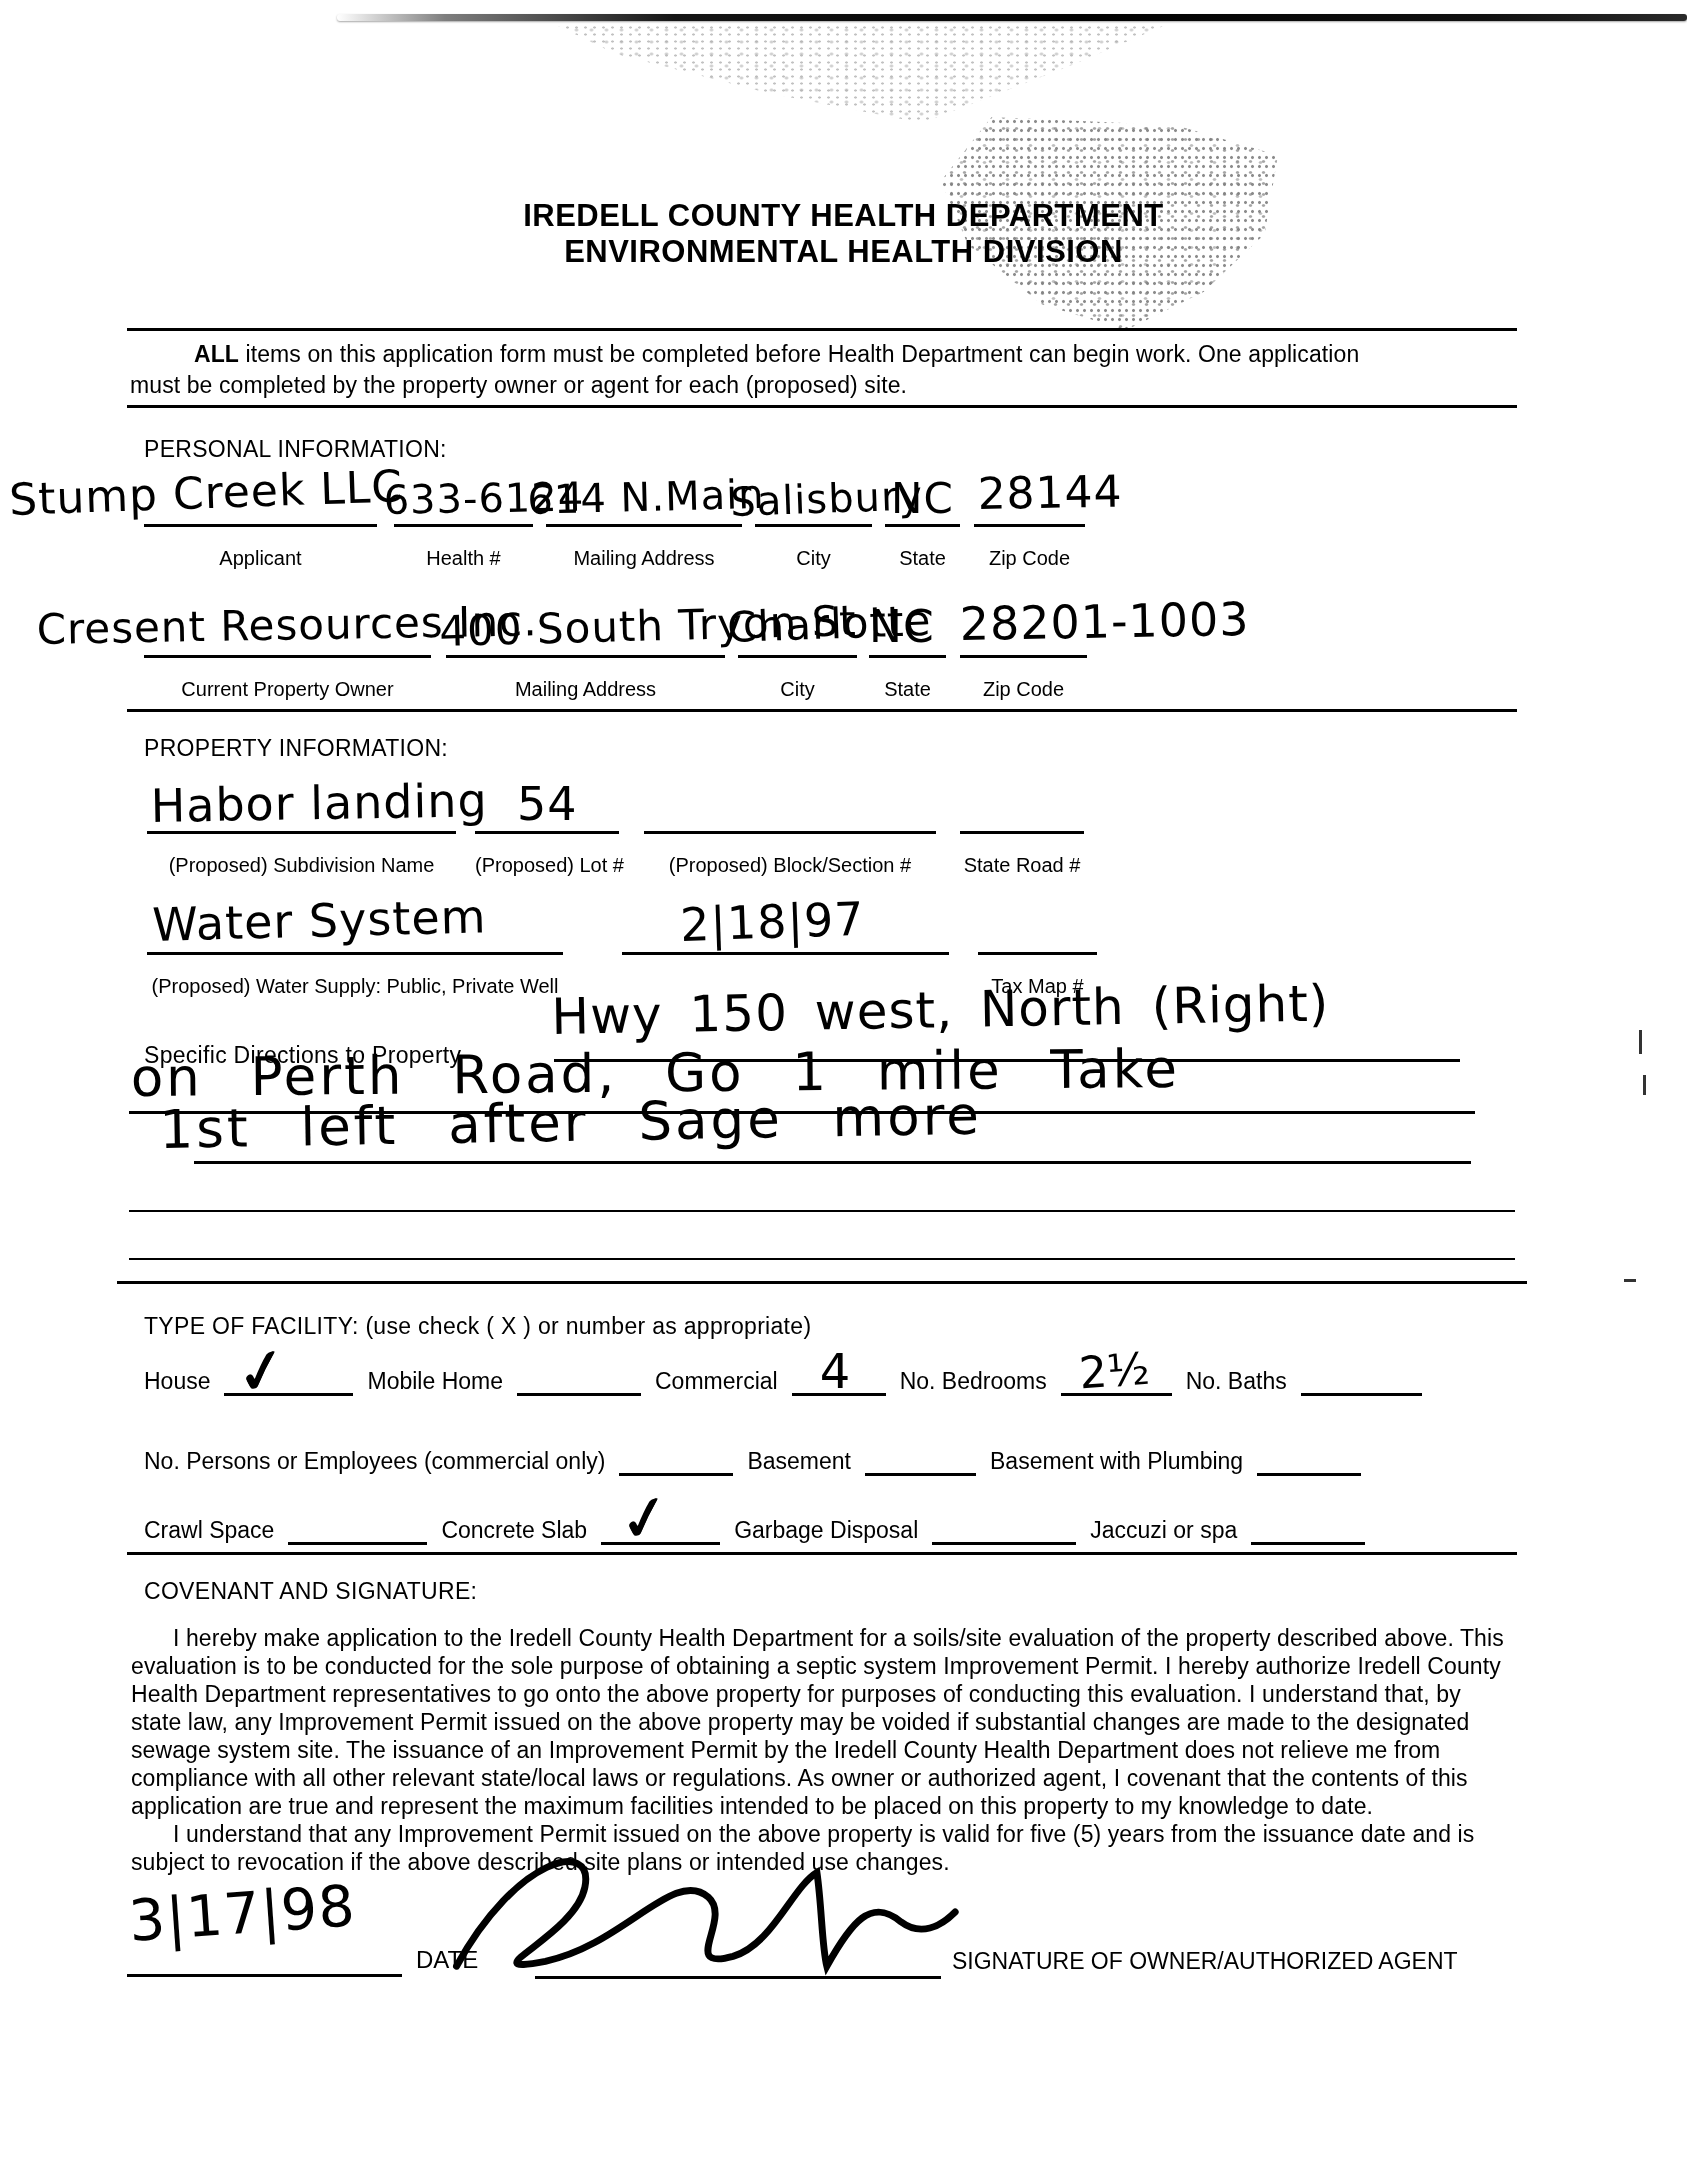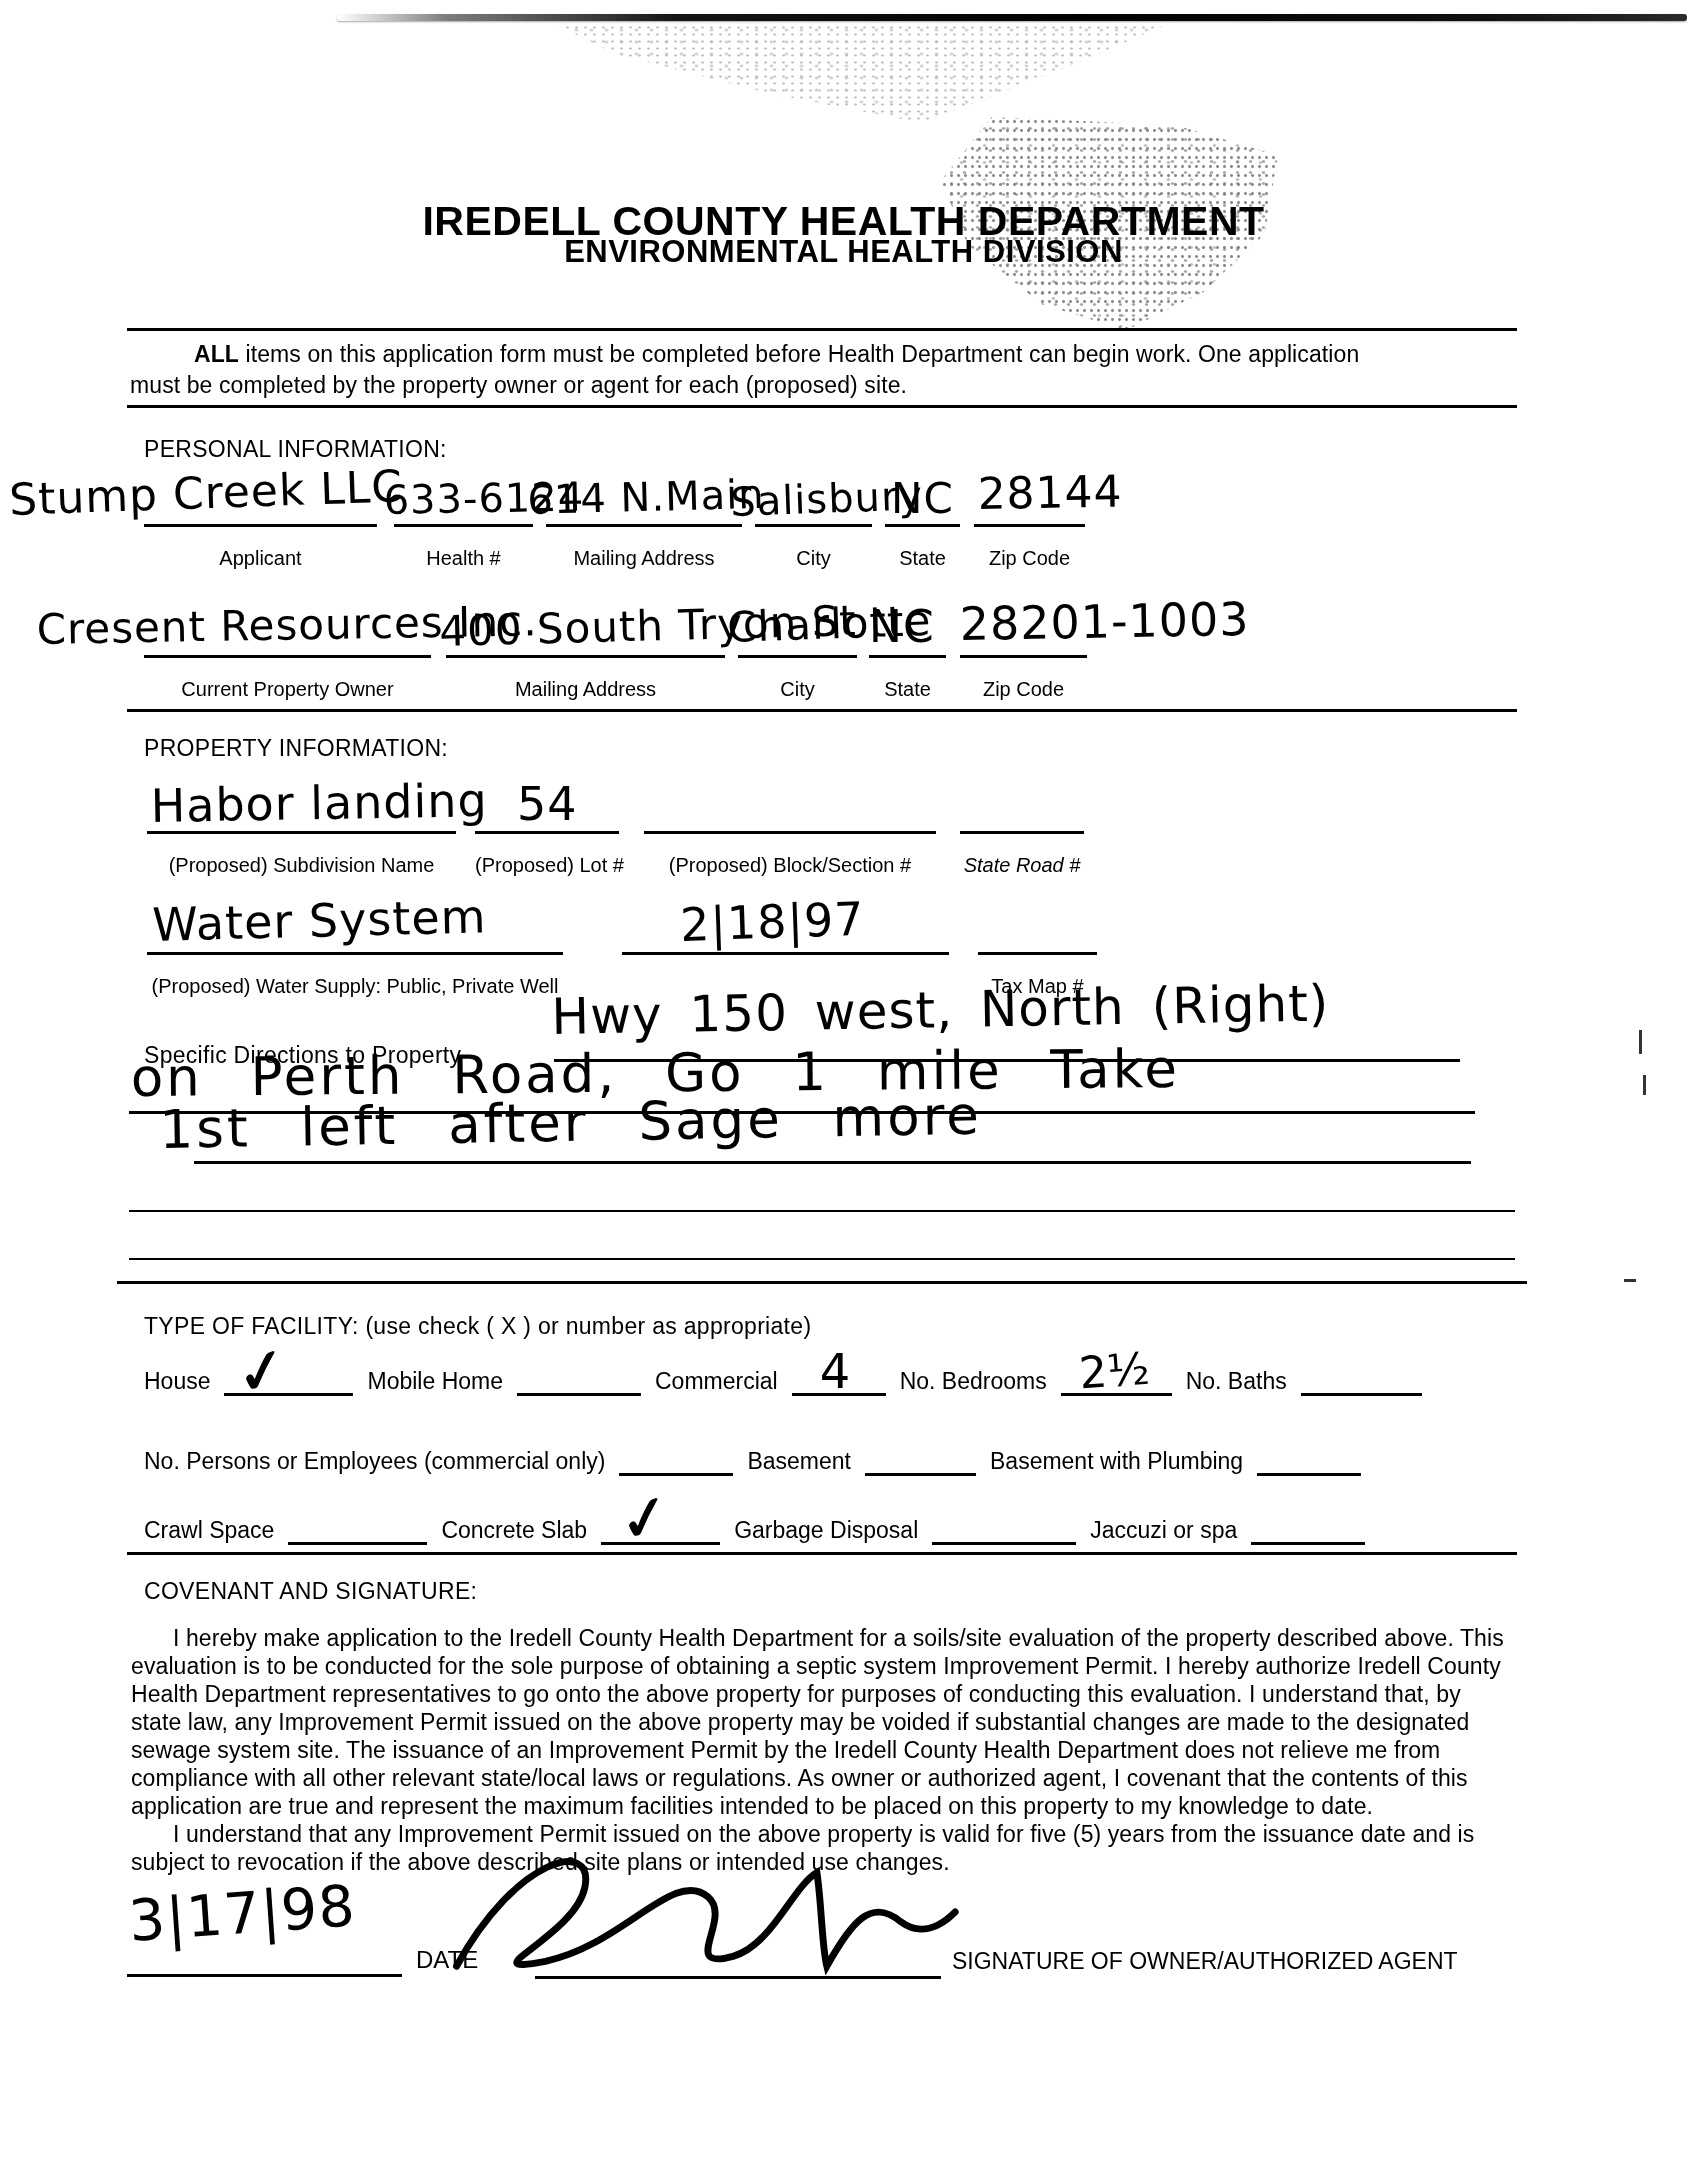--- a/index.html
+++ b/index.html
@@ -50,21 +50,21 @@
 
 <div class="page">
 
   <div class="topline"></div>
   <div class="topspeckle"></div>
   <div class="blob"></div>
   <div class="tick" style="left:1639px;top:1030px;width:3px;height:24px;"></div>
   <div class="tick" style="left:1643px;top:1075px;width:3px;height:20px;"></div>
   <div class="tick" style="left:1624px;top:1279px;width:12px;height:3px;"></div>
 
-  <div class="hdr" style="top:198px;font-size:41px;">IREDELL COUNTY HEALTH DEPARTMENT</div>
+  <div class="hdr" style="top:198px;font-size:31px;">IREDELL COUNTY HEALTH DEPARTMENT</div>
   <div class="hdr" style="top:234px;font-size:31px;">ENVIRONMENTAL HEALTH DIVISION</div>
 
   <div class="rule" style="left:127px;top:328px;width:1390px;height:3px;"></div>
 
   <div class="abs bodytxt nowrap" style="left:194px;top:341px;"><b>ALL</b><span> items on this application form must be completed before Health Department can begin work. One application</span></div>
   <div class="abs bodytxt nowrap" style="left:130px;top:372px;">must be completed by the property owner or agent for each (proposed) site.</div>
 
   <div class="rule" style="left:127px;top:405px;width:1390px;height:3px;"></div>
 
   <div class="sechead" style="left:144px;top:436px;">PERSONAL INFORMATION:</div>
@@ -150,21 +150,21 @@
   <div class="f" style="left:475px;top:764px;width:144px;">
     <div class="bl" style="height:67px;">
         <span class="hw" style="font-size:46px;left:42px;bottom:4px;">54</span>
       </div>
     <div class="lb">(Proposed) Lot #</div>
   </div>
   <div class="f" style="left:644px;top:764px;width:292px;">
     <div class="bl" style="height:67px;"></div>
     <div class="lb">(Proposed) Block/Section #</div>
   </div>
-  <div class="f" style="left:960px;top:764px;width:124px;font-style:italic;">
+  <div class="f" style="left:960px;top:764px;width:124px;">
     <div class="bl" style="height:67px;"></div>
     <div class="lb">State Road #</div>
   </div>
 
   <div class="f" style="left:147px;top:887px;width:416px;">
     <div class="bl">
         <span class="hw" style="font-size:46px;left:6px;bottom:4px;transform:rotate(-1.5deg);">Water System</span>
       </div>
     <div class="lb">(Proposed) Water Supply: Public, Private Well</div>
   </div>

